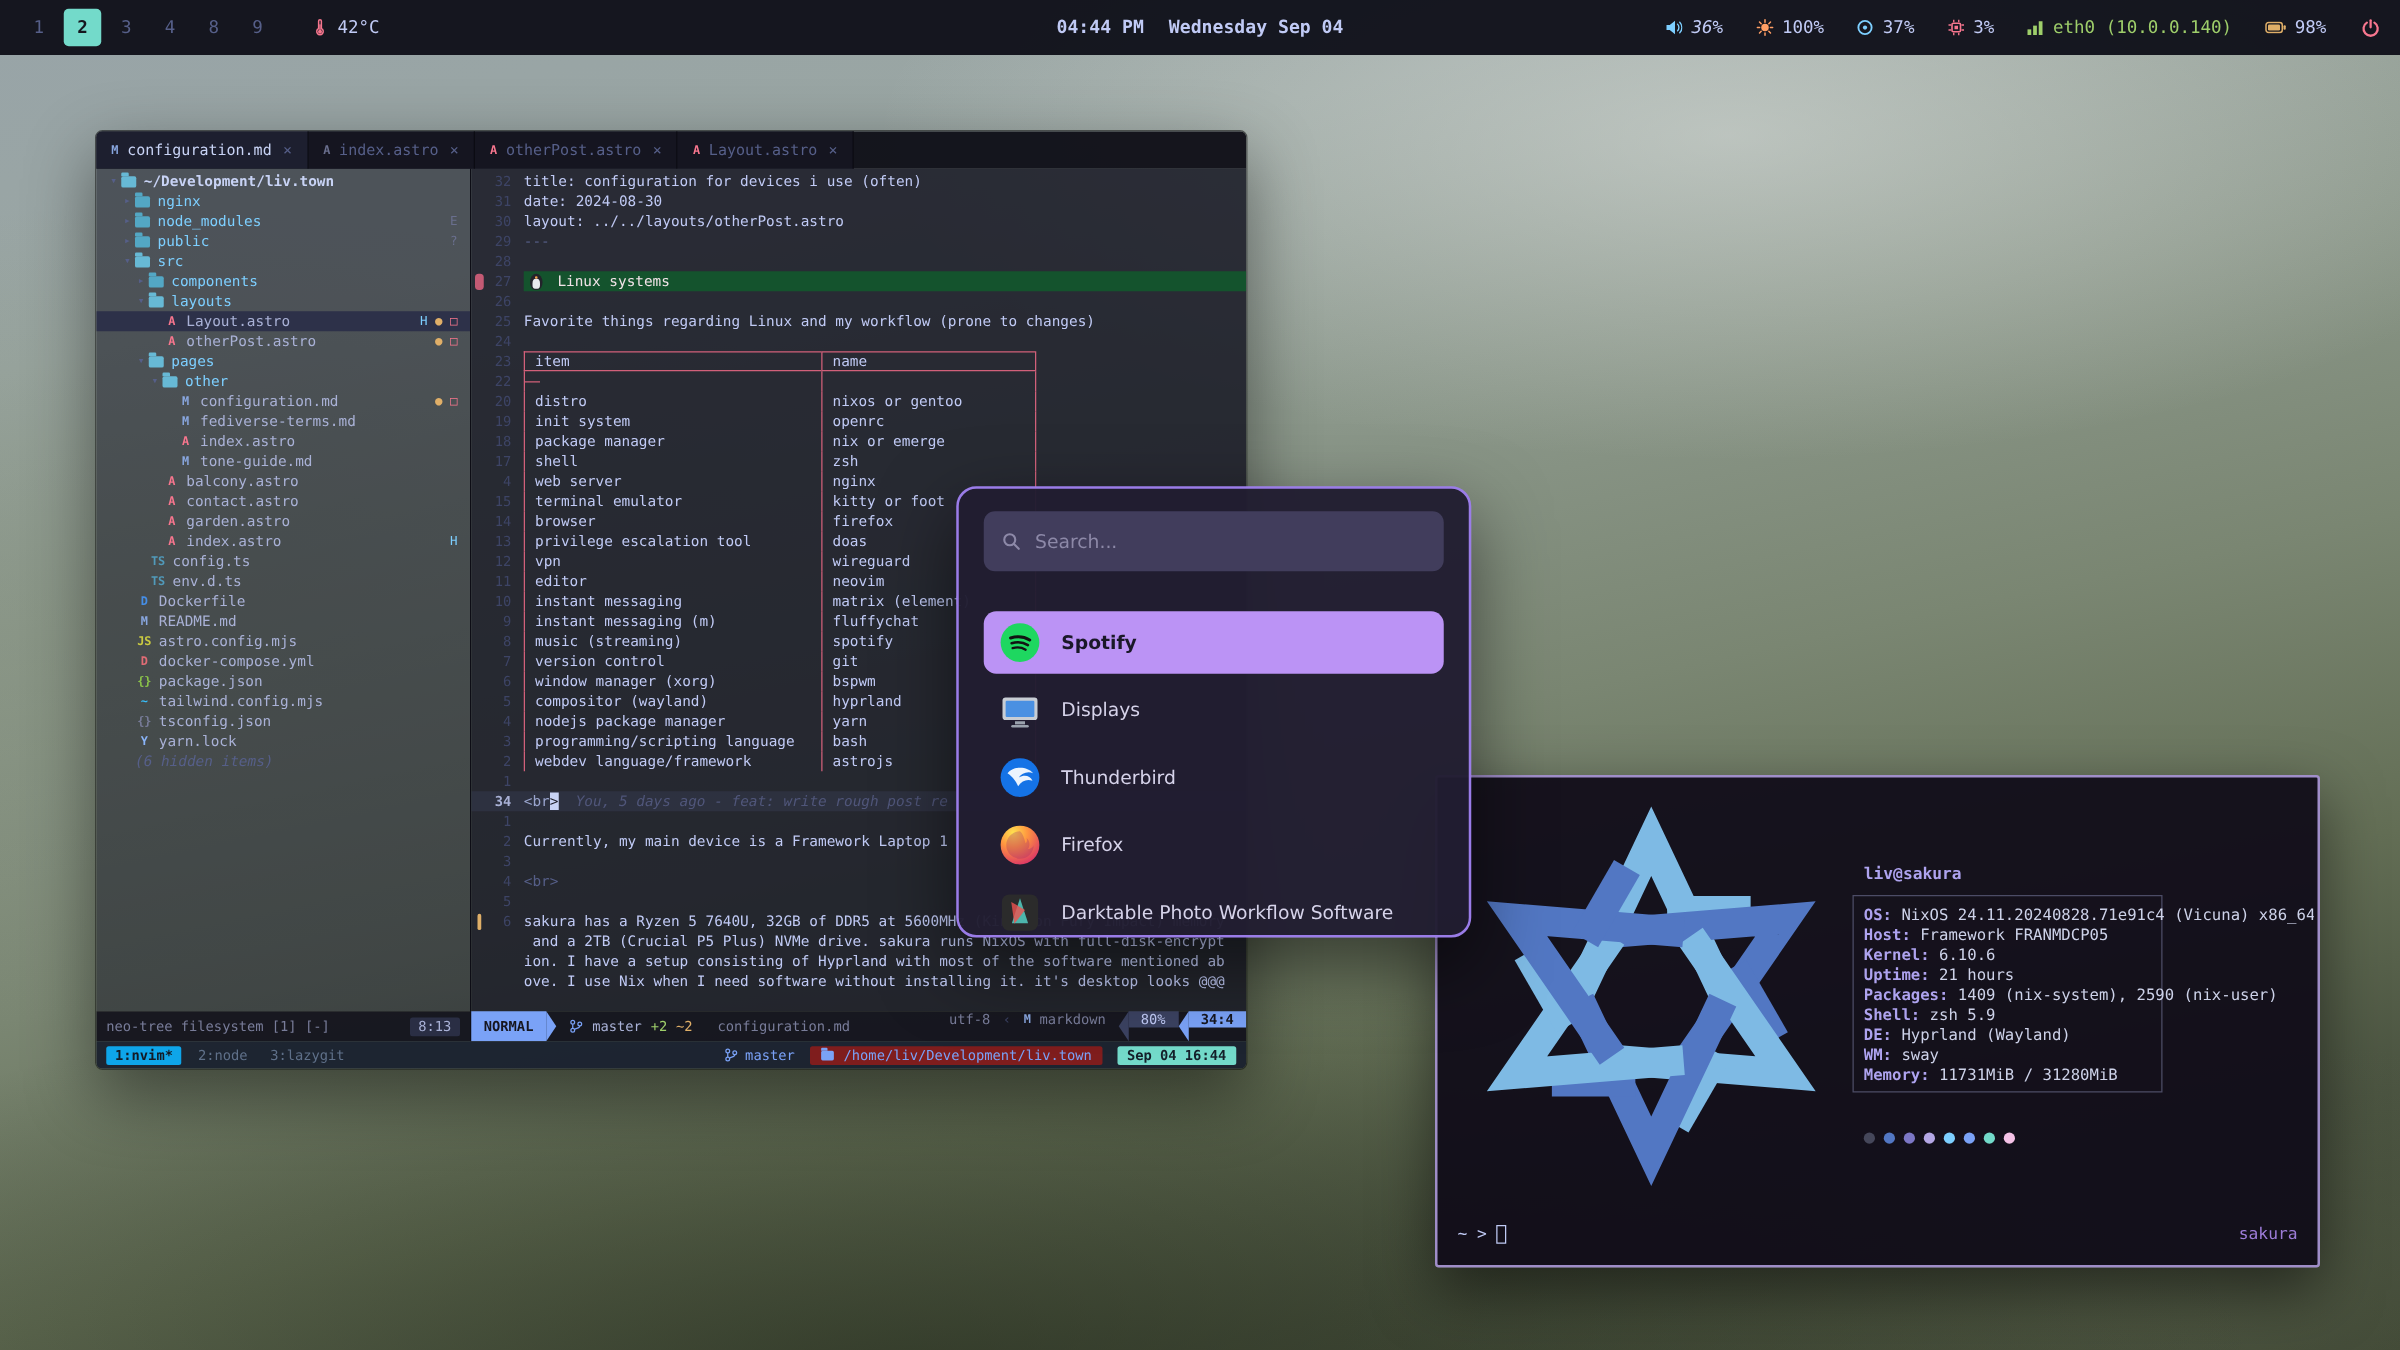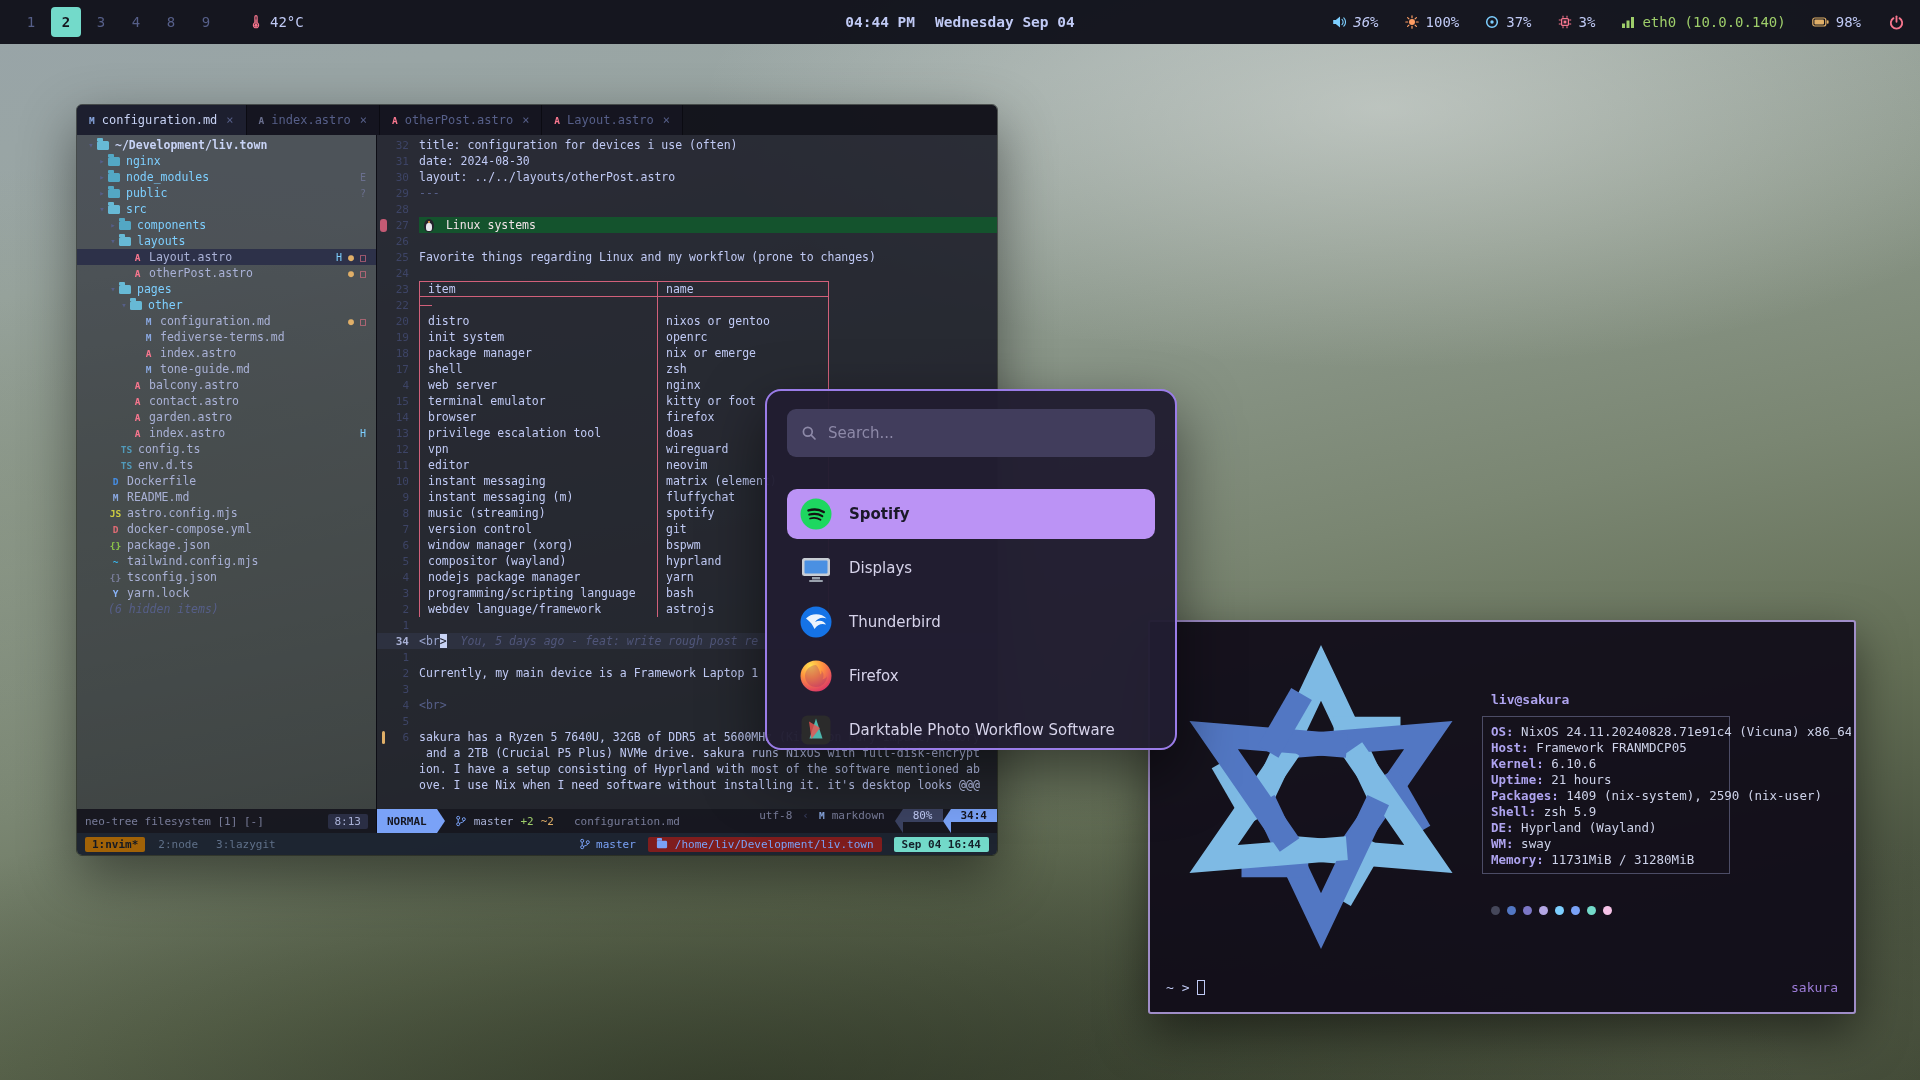--- a/index.html
+++ b/index.html
@@ -92,21 +92,21 @@
 .add{color:#9ece6a}.mod2{color:#e0af68}
 .sl-right{margin-left:auto;display:flex;align-items:flex-start}
 .slsep{display:flex;align-items:center;color:#3d4466}
 .slsep::before{content:"‹"}
 .seg.pct{background:#3b4261;color:#c0caf5}
 .seg.pos2{background:#7aa2f7;color:#16161e;font-weight:bold}
 
 .tmuxbar{height:22px;background:rgba(27,34,48,.97);display:flex;align-items:center;padding:0 8px;
  font-size:11px;color:#5f7089;gap:10px;flex:0 0 auto}
 .tmwin{padding:1px 5px}
-.tmwin.active{background:#a16207;color:#141a24;border-radius:2px;font-weight:bold;padding:1px 7px}
+.tmwin.active{background:#0ea5e9;color:#141a24;border-radius:2px;font-weight:bold;padding:1px 7px}
 .tm-right{margin-left:auto;display:flex;align-items:center;gap:12px}
 .tm-branch{color:#7aa2f7;display:flex;gap:5px;align-items:center}
 .tm-path{color:#7aa2f7;background:#7f1d1d;padding:1px 8px;border-radius:2px;display:flex;gap:7px;align-items:center}
 .tm-path .fold{background:#7aa2f7;margin-right:0}
 .tm-clock{background:#73daca;color:#14202a;padding:1px 8px;border-radius:2px;font-weight:bold}
 
 
 .launcher{position:absolute;left:765px;top:389px;width:412px;height:361px;border-radius:16px;
  border:2px solid #9a7ce8;background:rgba(33,29,49,.97);z-index:30;overflow:hidden;
  box-shadow:0 22px 60px rgba(0,0,0,.5)}

